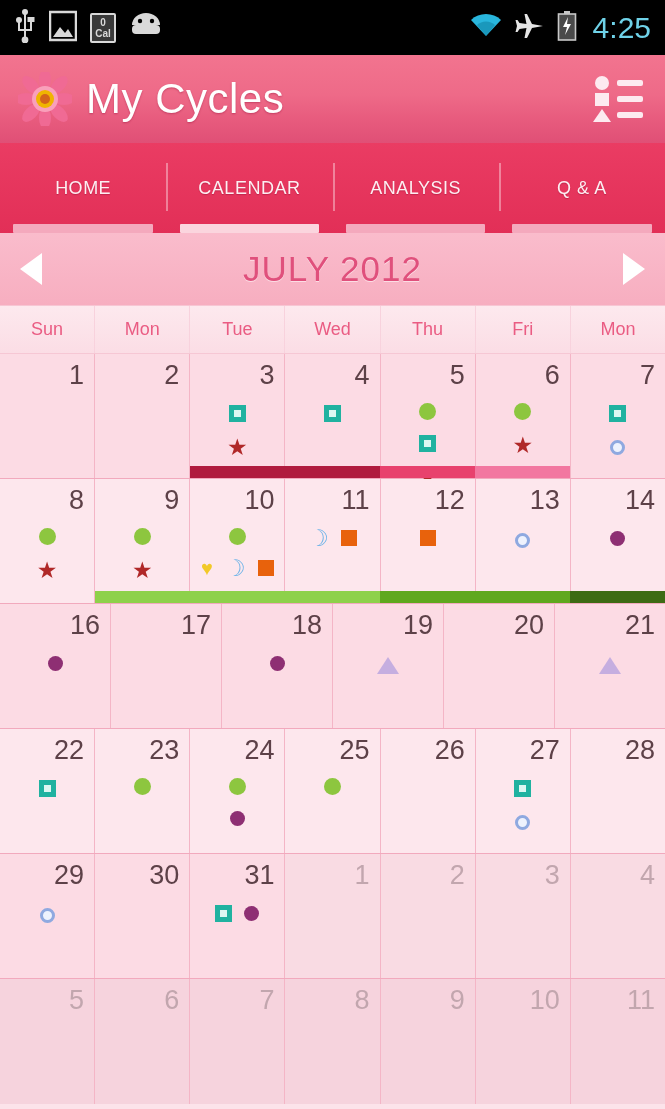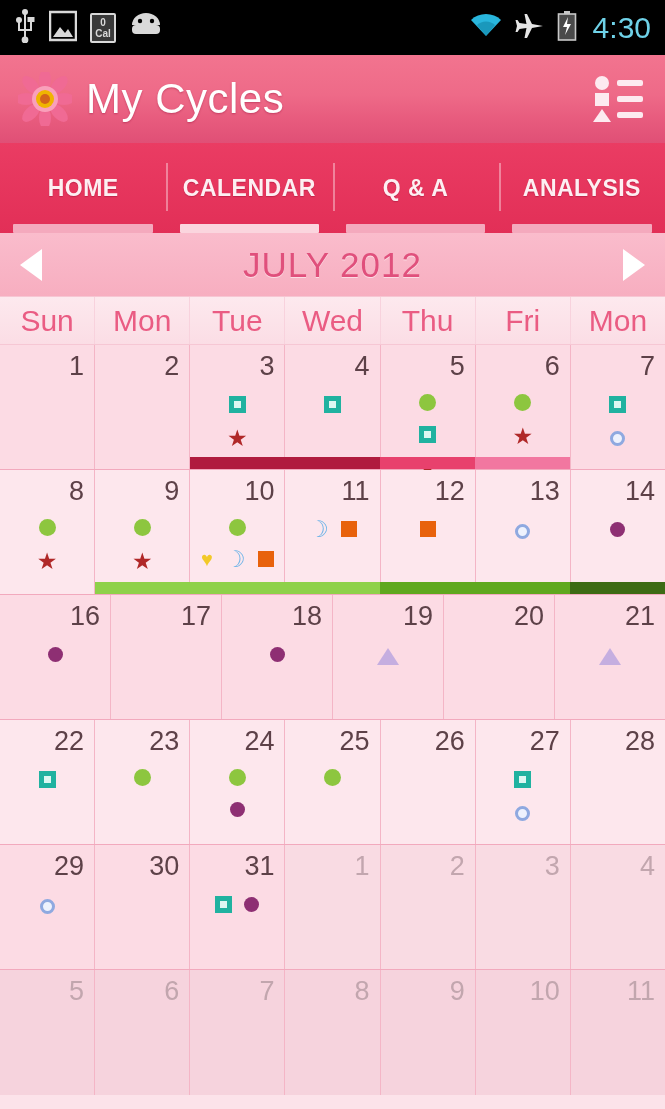--- a/index.html
+++ b/index.html
@@ -52,58 +52,58 @@
     height:90px; background:#e8२; background:#e7305c;
     background:linear-gradient(to bottom,#e93661 0%,#e5convert 1%,#e12f58 100%);
     background:linear-gradient(to bottom,#ea3c63 0%,#e22f57 100%);
     display:flex; align-items:stretch;
   }
   .tab {
     flex:1; display:flex; flex-direction:column;
     align-items:center; justify-content:center; position:relative;
   }
   .tab-label {
-    color:#fdeff2; font-size:23px; font-weight:700;
+    color:#fdeff2; font-size:18px; font-weight:400;
     letter-spacing:0.5px; white-space:nowrap;
     text-shadow:0 1px 1px rgba(140,10,50,.4);
   }
   .tab + .tab::before {
     content:""; position:absolute; left:0; top:20px; bottom:22px;
     width:2px; background:rgba(255,255,255,.38);
   }
   .tab-underline {
     position:absolute; left:8%; right:8%; bottom:0; height:9px;
     background:#f4a9bd; border-radius:1px;
   }
   .tab.active .tab-underline { background:#fbd5de; }
 
   
   .monthbar {
-    height:64px; background:#f9b7c7;
+    height:73px; background:#f9b7c7;
     background:linear-gradient(to bottom,#fabccc 0%,#f7aec0 100%);
     display:flex; align-items:center; padding:0 14px;
     border-bottom:1px solid #f7c6d3;
   }
   .arrow { width:34px; height:40px; flex:none; }
   .arrow svg { display:block; }
   .month-label {
     flex:1; text-align:center; color:#e0507c; font-size:35px;
     font-weight:400; letter-spacing:1px;
     text-shadow:0 1px 0 rgba(255,255,255,.55);
   }
 
   
   .weekdays {
     height:48px; display:flex;
     background:linear-gradient(to bottom,#fde9ee 0%,#fbdde5 100%);
     border-bottom:1px solid #f6c7d4;
   }
   .wd {
     flex:1; display:flex; align-items:center; justify-content:center;
-    color:#ea5c83; font-size:30px; font-weight:400;
+    color:#ea5c83; font-size:18px; font-weight:400;
   }
   .wd + .wd { border-left:1px solid #f8d2dd; }
 
   
   .grid { display:flex; flex-direction:column; }
   .week {
     display:flex; height:125px; position:relative;
     border-bottom:1px solid #f2a9bd;
   }
   .week.last { border-bottom:none; }
@@ -207,21 +207,21 @@
           <path d="M28 14 l-11 2 -5 10 -2.5 0 2 -10 -7 1 -2 3 -2 0 1.5 -6 -1.5 -6 2 0 2 3 7 1 -2 -10 2.5 0 5 10z" fill="#e6e6e6"></path>
         </svg>
       </span>
       <span class="ic">
         <svg width="20" height="30" viewBox="0 0 20 30">
           <rect x="7" y="0" width="6" height="3" fill="#c8c8c8"></rect>
           <rect x="1.5" y="3" width="17" height="26" fill="#4a4a4a" stroke="#c8c8c8" stroke-width="1.6"></rect>
           <path d="M11 6 l-5 10 h4 l-2 8 6 -11 h-4z" fill="#fff"></path>
         </svg>
       </span>
-      <span class="sb-clock">4:30</span>
+      <span class="sb-clock">4:25</span>
     </div>
   </div>
 
   <div class="actionbar">
     <span class="flower">
       <svg width="54" height="54" viewBox="0 0 54 54">
         <g fill="#f06a94">
           <ellipse cx="27" cy="8" rx="6" ry="11"></ellipse>
             <ellipse cx="27" cy="46" rx="6" ry="11"></ellipse>
           <ellipse cx="8" cy="27" rx="11" ry="6"></ellipse>
@@ -252,25 +252,25 @@
   <div class="tabbar">
     <div class="tab">
       <span class="tab-label">HOME</span>
       <span class="tab-underline"></span>
     </div>
     <div class="tab active">
       <span class="tab-label">CALENDAR</span>
       <span class="tab-underline"></span>
     </div>
     <div class="tab">
-      <span class="tab-label">Q &amp; A</span>
+      <span class="tab-label">ANALYSIS</span>
       <span class="tab-underline"></span>
     </div>
     <div class="tab">
-      <span class="tab-label">ANALYSIS</span>
+      <span class="tab-label">Q &amp; A</span>
       <span class="tab-underline"></span>
     </div>
   </div>
 
   <div class="monthbar">
     <span class="arrow">
       <svg width="34" height="40" viewBox="0 0 34 40">
           <path d="M28 4 L6 20 L28 36 Z" fill="#ffffff"></path>
         </svg>
     </span>

